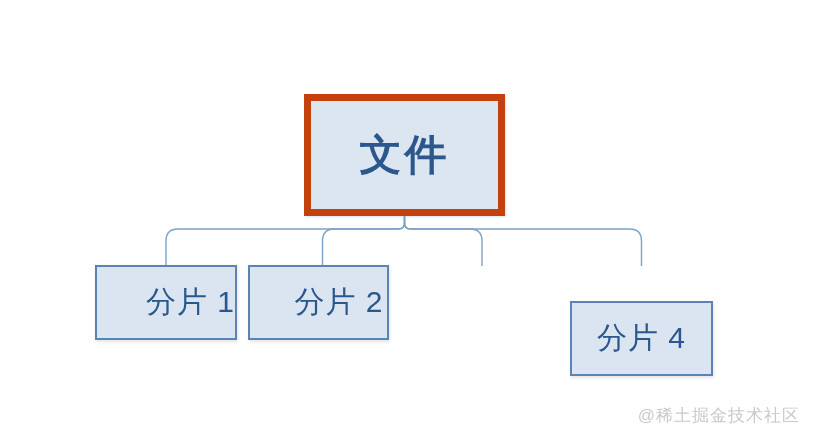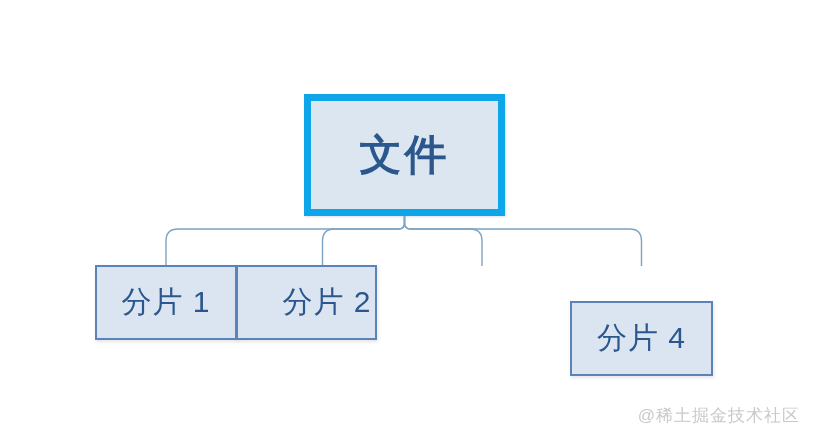--- a/index.html
+++ b/index.html
@@ -31,38 +31,38 @@
     justify-content: center;
     color: #2b578c;
     text-align: center;
   }
   .root-node {
     left: 304px;
     top: 94px;
     width: 201px;
     height: 122px;
     background: #dce6f1;
-    border: 7px solid #0ea5e9;
+    border: 7px solid #c2410c;
     font-size: 42px;
     font-weight: bold;
     letter-spacing: 3px;
     box-shadow: 1px 1px 2px rgba(150,170,200,0.35);
   }
   .child-node {
     top: 265px;
     height: 75px;
     background: #dbe5f1;
     border: 2.5px solid #5a84b8;
     font-size: 30px;
     font-weight: normal;
     letter-spacing: 1px;
     box-shadow: 1px 2px 3px rgba(160,150,160,0.25);
   }
-  .child-1 { left: 95px;  width: 142px; }
-  .child-2 { left: 236px; width: 141px; padding-left: 41px; }
+  .child-1 { left: 95px;  width: 142px; justify-content: flex-end; }
+  .child-2 { left: 248px; width: 141px; padding-left: 41px; }
   .child-3 { left: 411px; width: 142px; }
   .child-4 { left: 570px; width: 143px; margin-top: 36px; }
   .watermark {
     position: absolute;
     right: 13px;
     top: 404px;
     font-size: 17px;
     color: #c9c9c9;
     letter-spacing: 1px;
     user-select: none;

